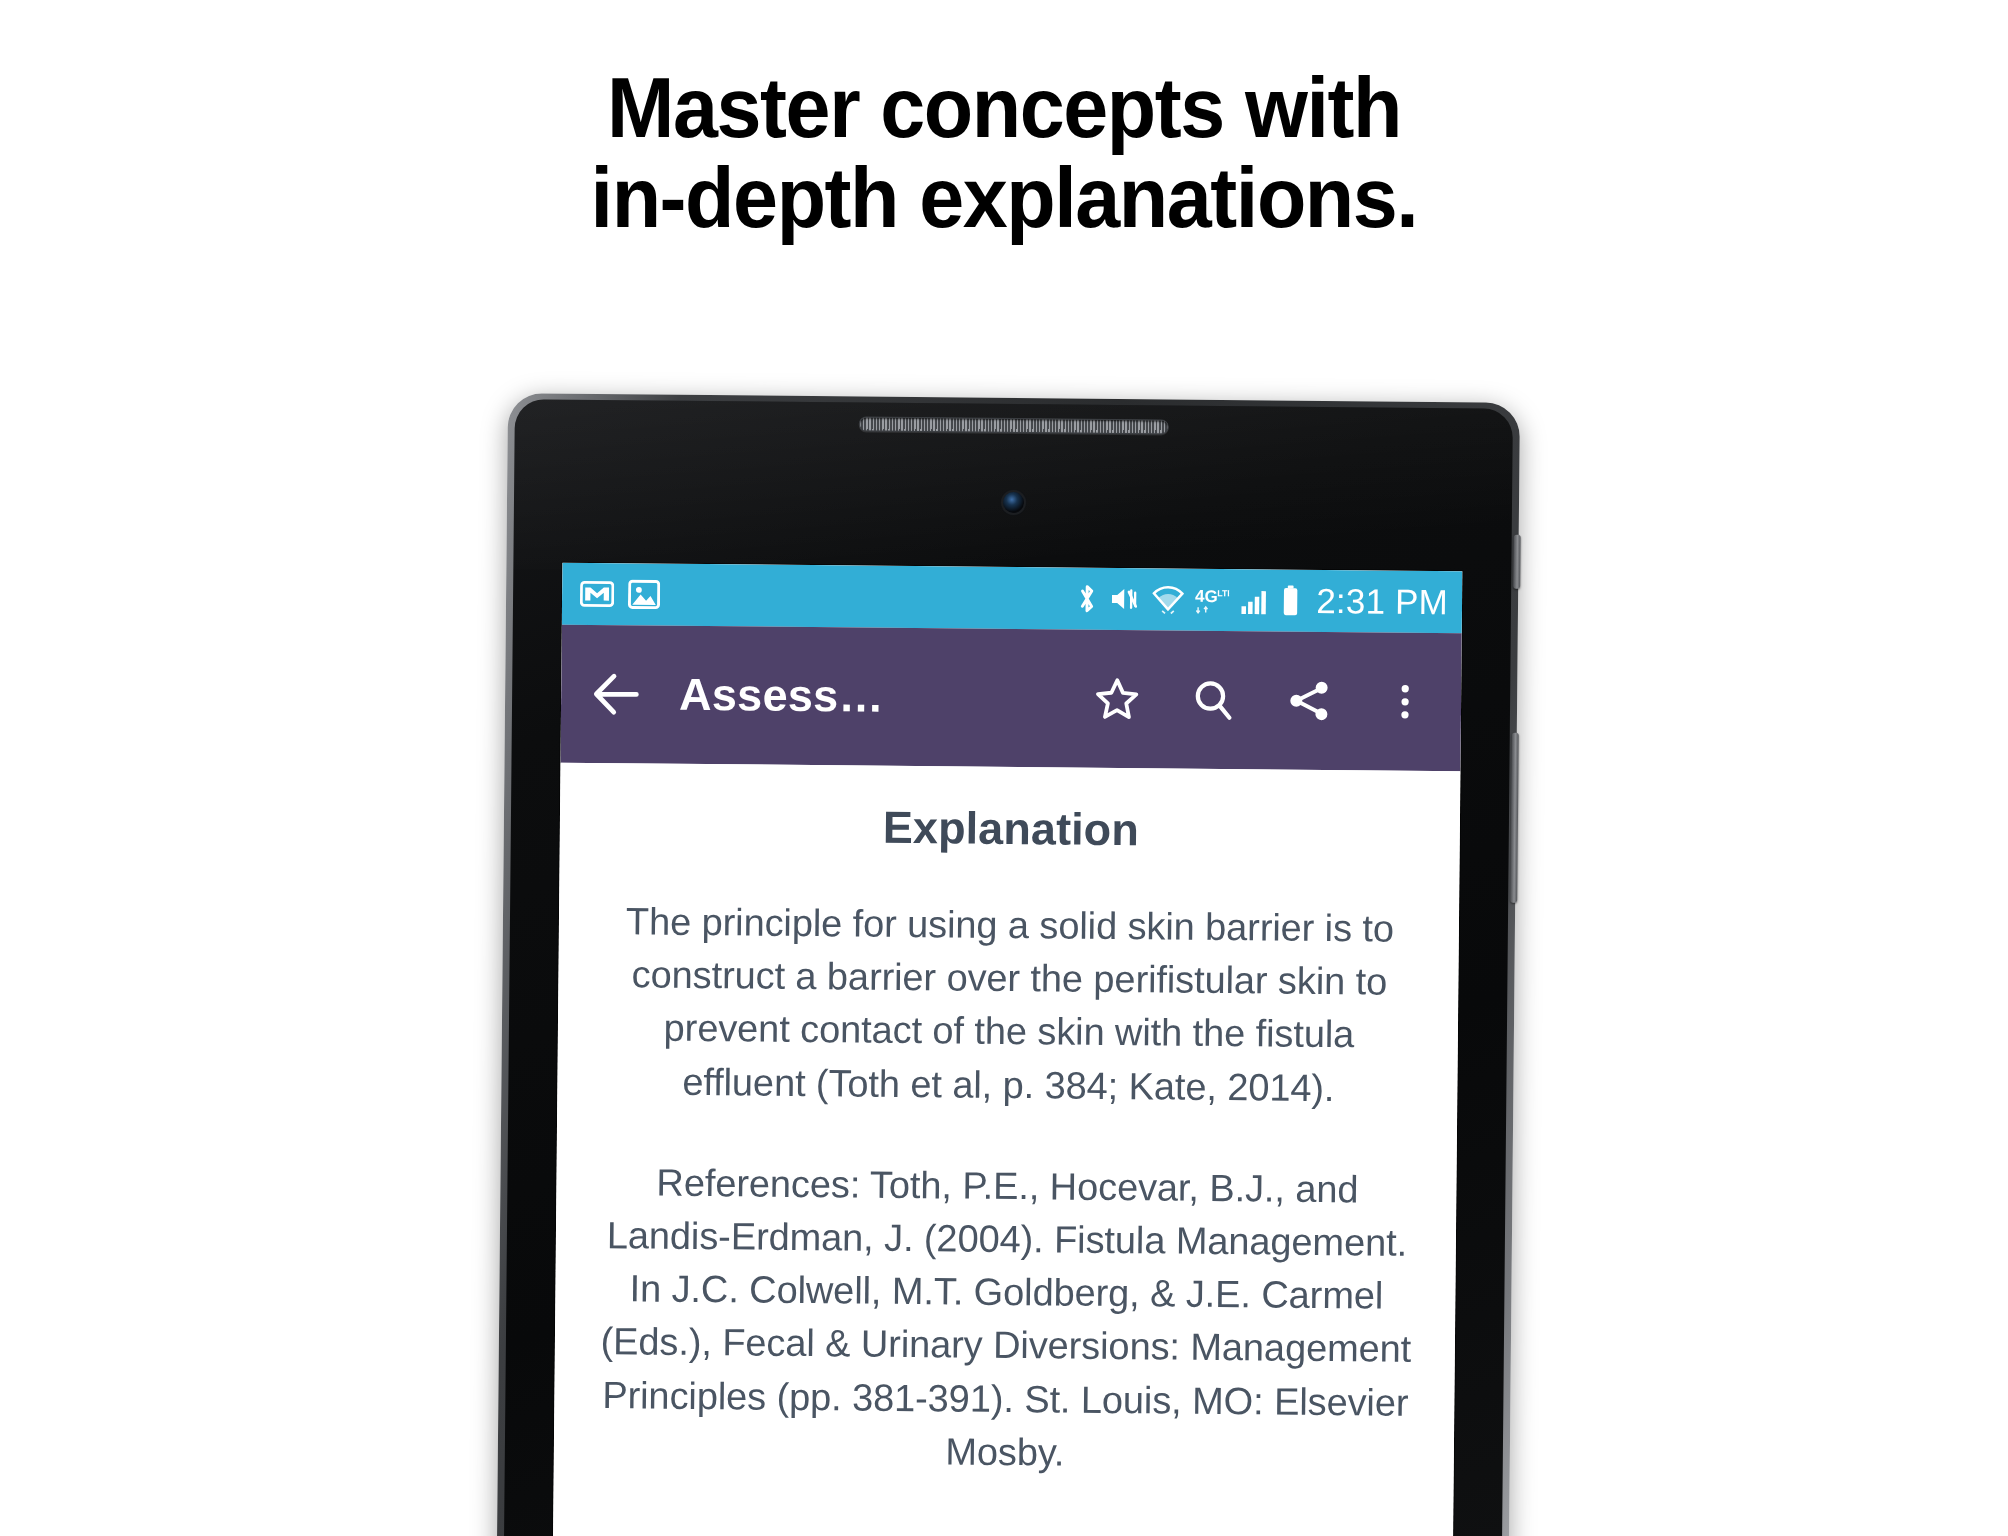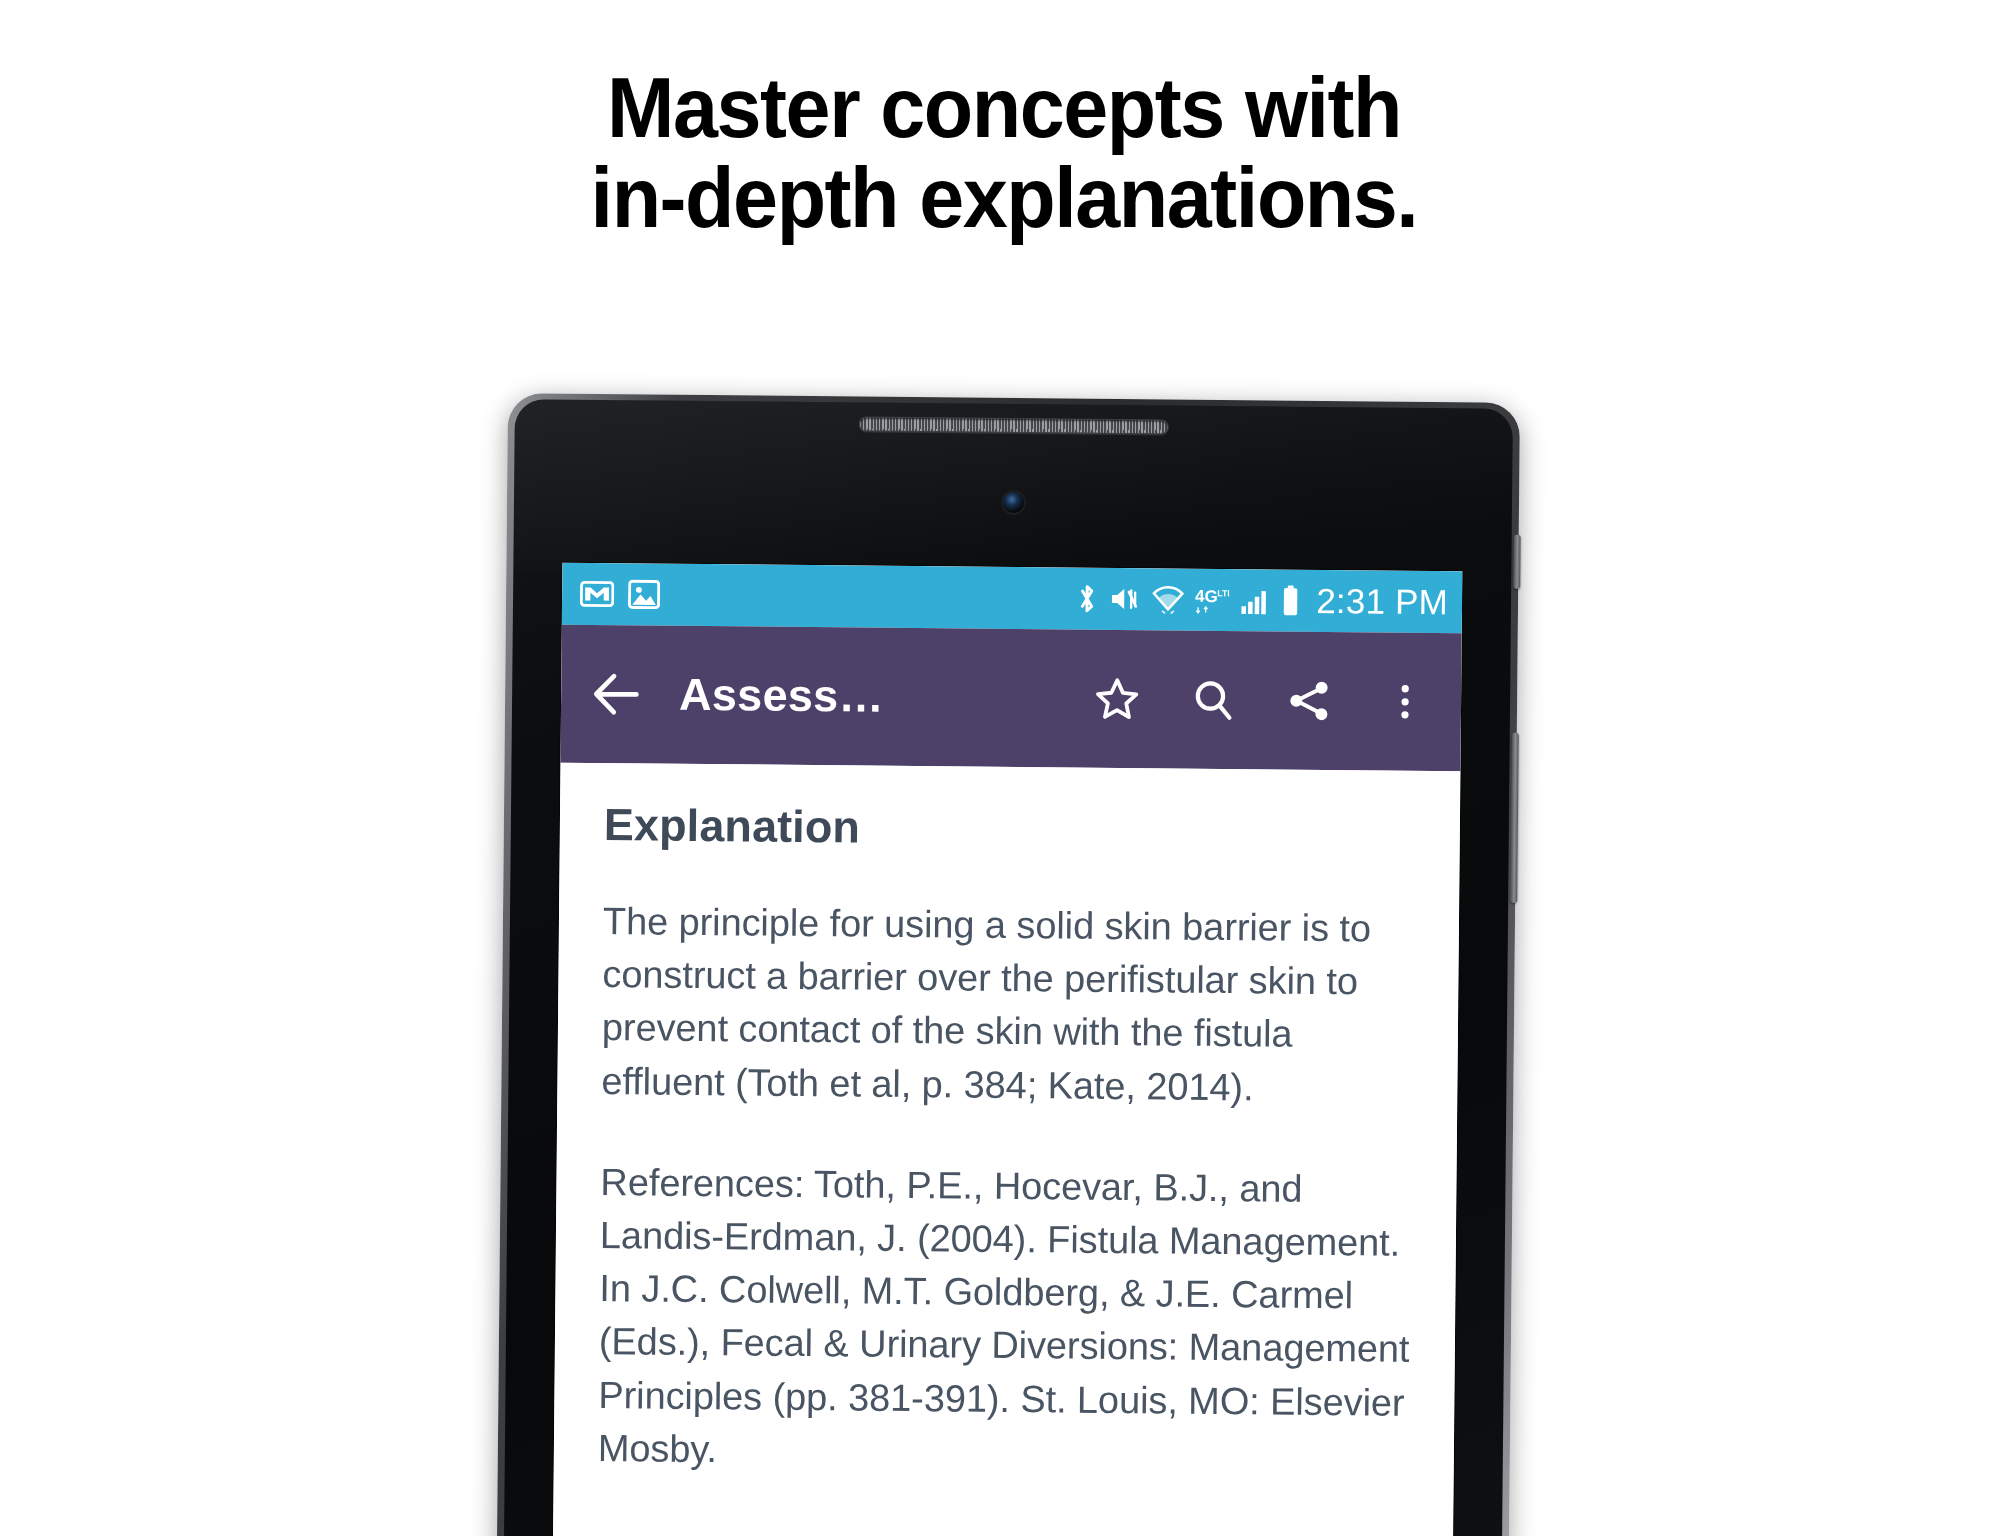--- a/index.html
+++ b/index.html
@@ -35,20 +35,21 @@
     transform-origin: center top;
   }
 
   
   .device-stage {
     position: absolute;
     left: 0;
     top: 0;
     width: 2008px;
     height: 1532px;
+    text-align: center;
   }
 
   .tablet {
     position: absolute;
     left: 508px;
     top: 398px;
     width: 1012px;
     height: 1220px;
     transform: rotate(0.55deg);
     transform-origin: 50% 0%;

